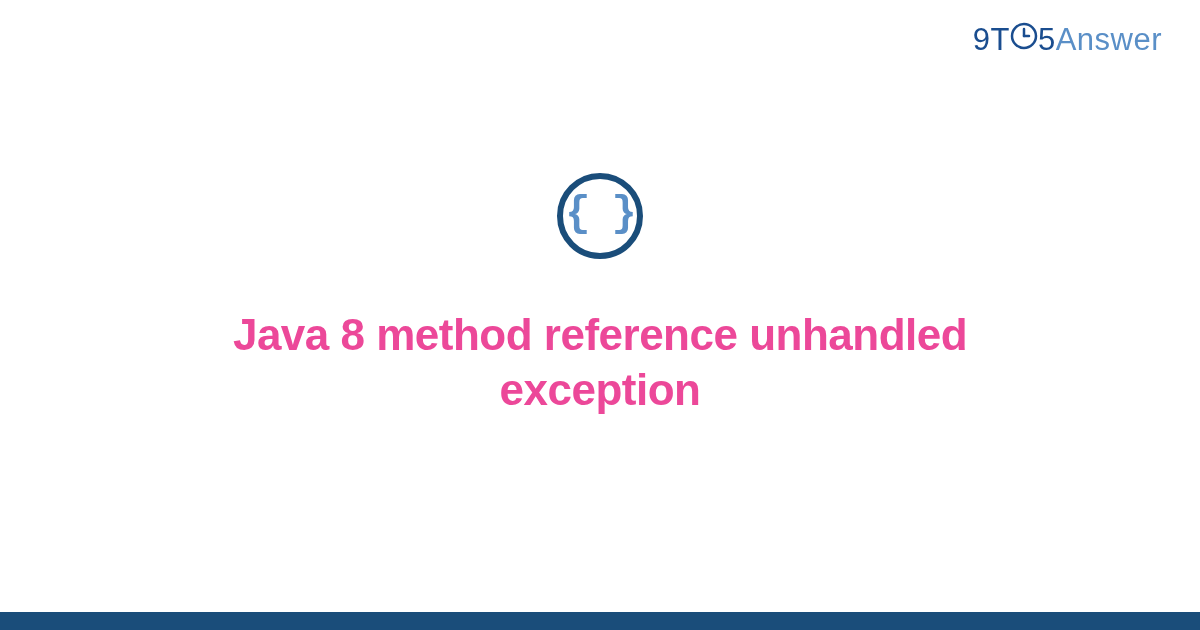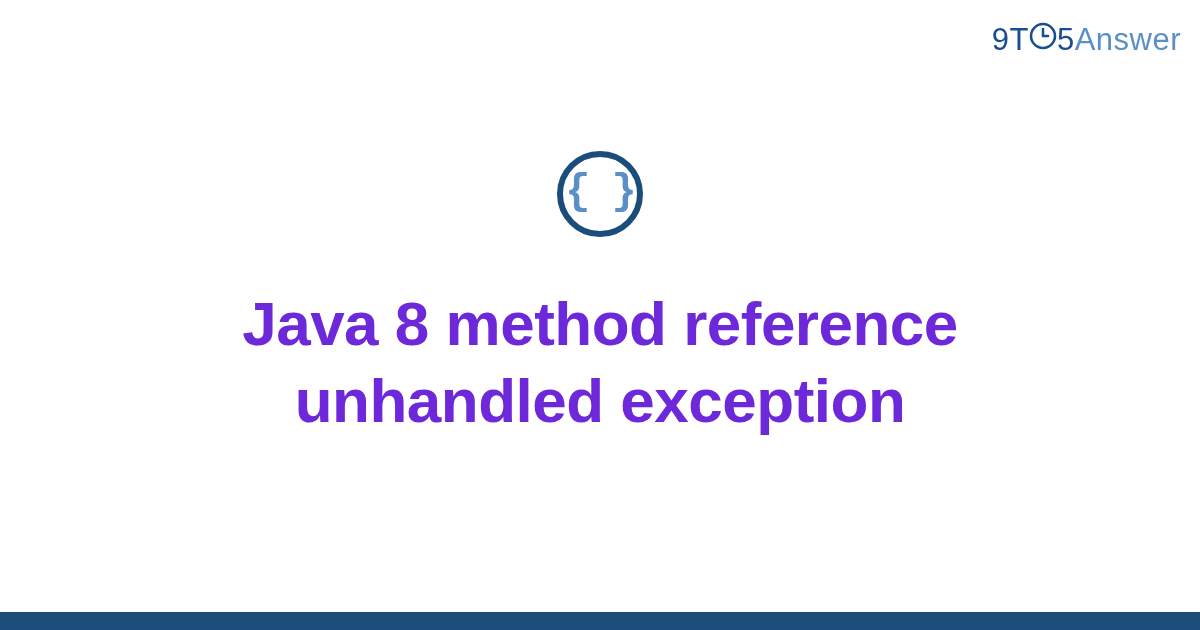--- a/index.html
+++ b/index.html
@@ -11,21 +11,21 @@
       width: 1200px;
       height: 630px;
       background: #ffffff;
       font-family: -apple-system, BlinkMacSystemFont, "Segoe UI", Helvetica, Arial, sans-serif;
       position: relative;
       overflow: hidden;
     }
     .header {
       position: absolute;
       top: 22px;
-      right: 19px;
+      right: 38px;
     }
     .logo {
       font-size: 31px;
       font-weight: 400;
       letter-spacing: 0.5px;
     }
     .logo .nine-t {
       color: #1a4d8f;
       font-weight: 500;
     }
@@ -71,23 +71,23 @@
       font-size: 42px;
       font-weight: 700;
       color: #5a8fc7;
       font-family: "Courier New", monospace;
       letter-spacing: -2px;
       line-height: 1;
       position: relative;
       top: -2px;
     }
     .title {
-      font-size: 62px;
+      font-size: 44px;
       font-weight: 700;
-      color: #6d28d9;
+      color: #ec4899;
       text-align: center;
       line-height: 1.25;
       max-width: 900px;
       letter-spacing: -0.5px;
     }
     .bottom-bar {
       position: absolute;
       bottom: 0;
       left: 0;
       width: 100%;

